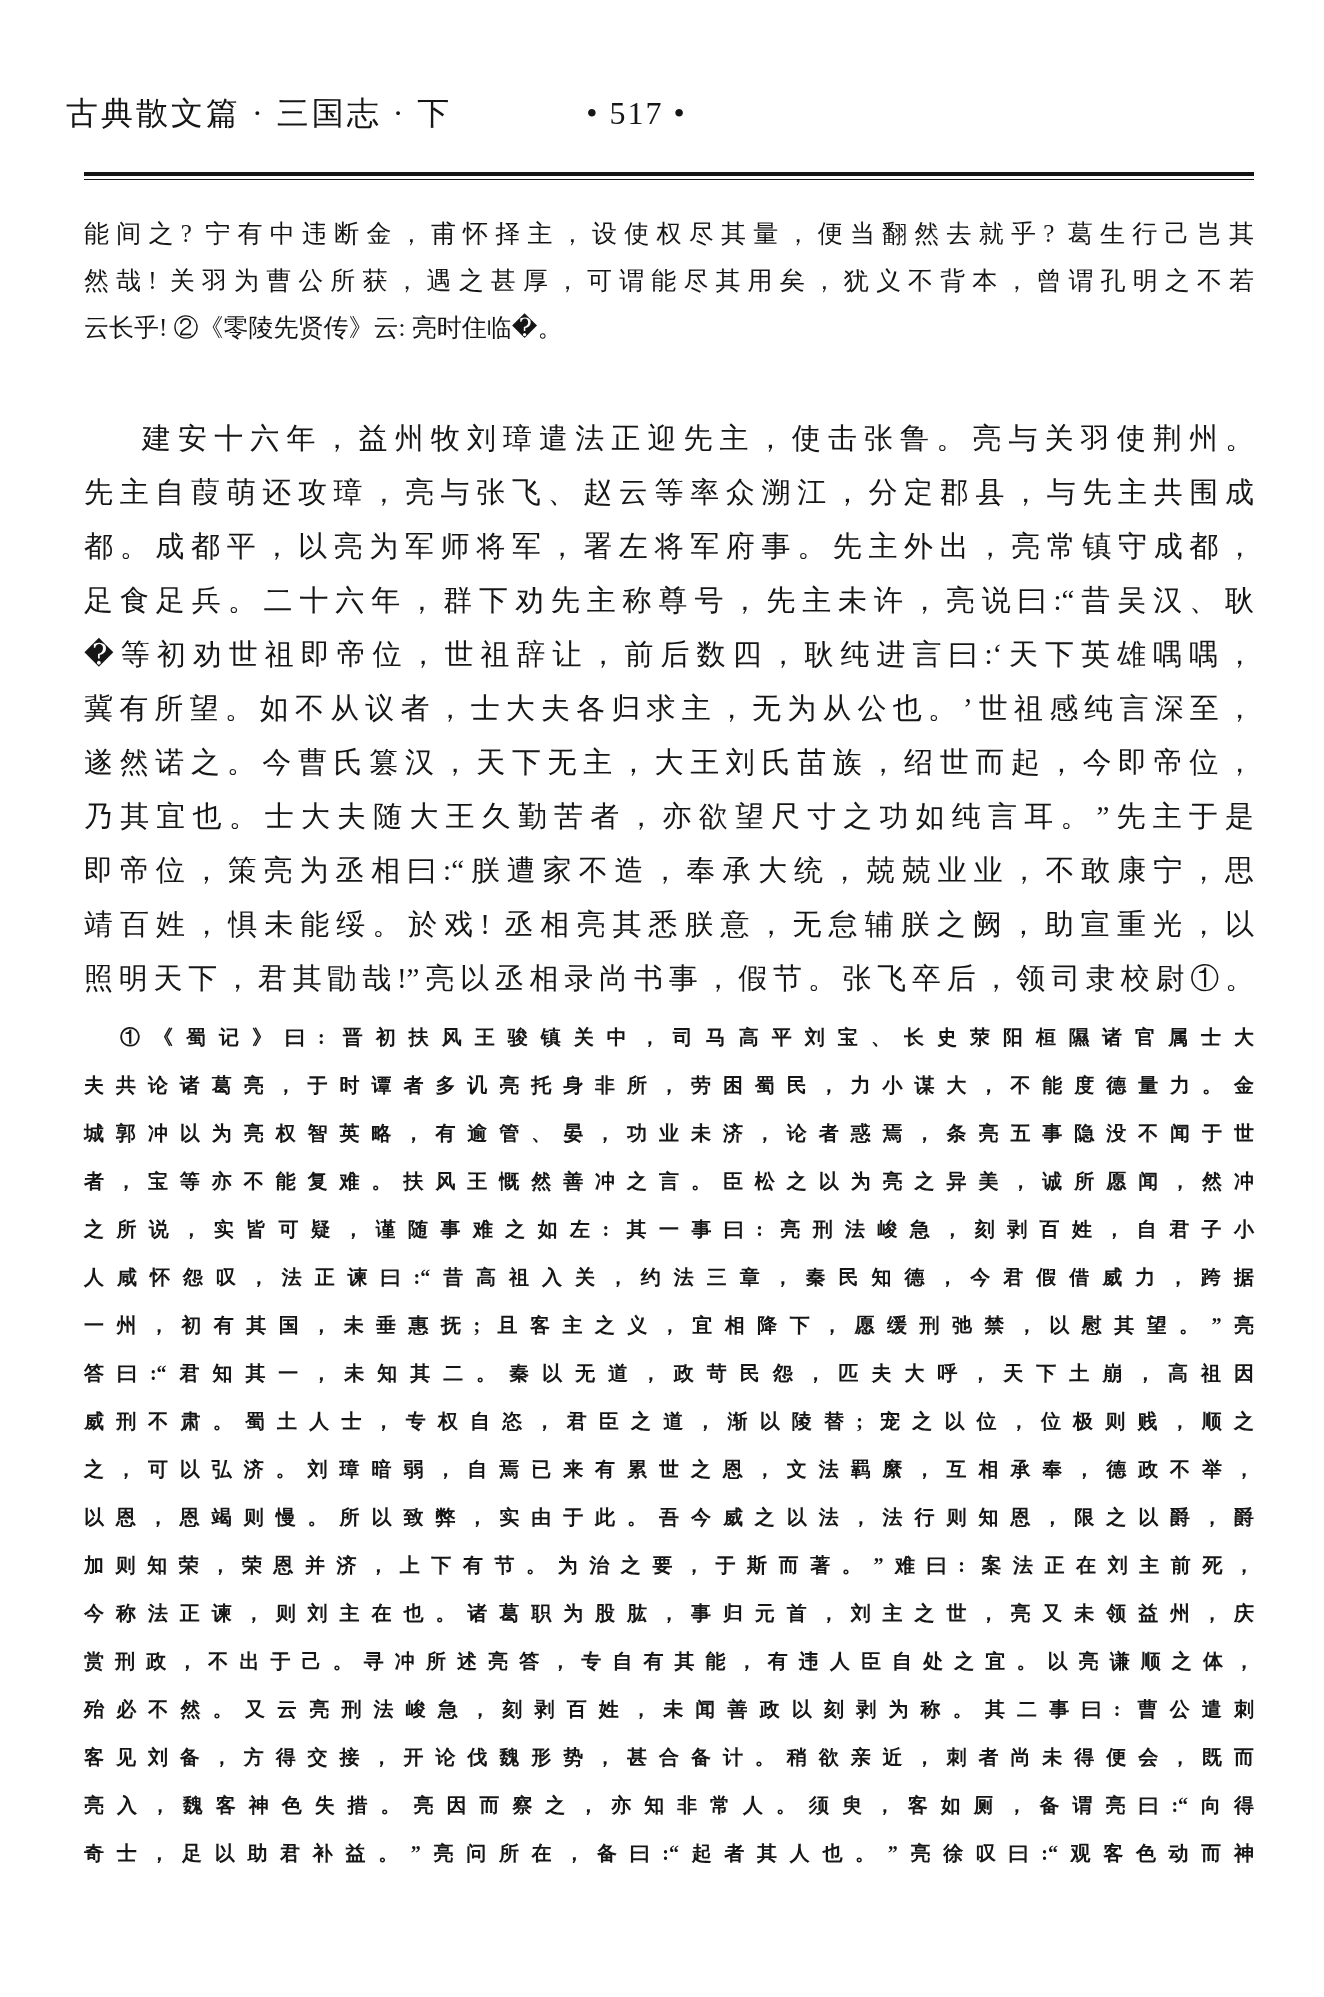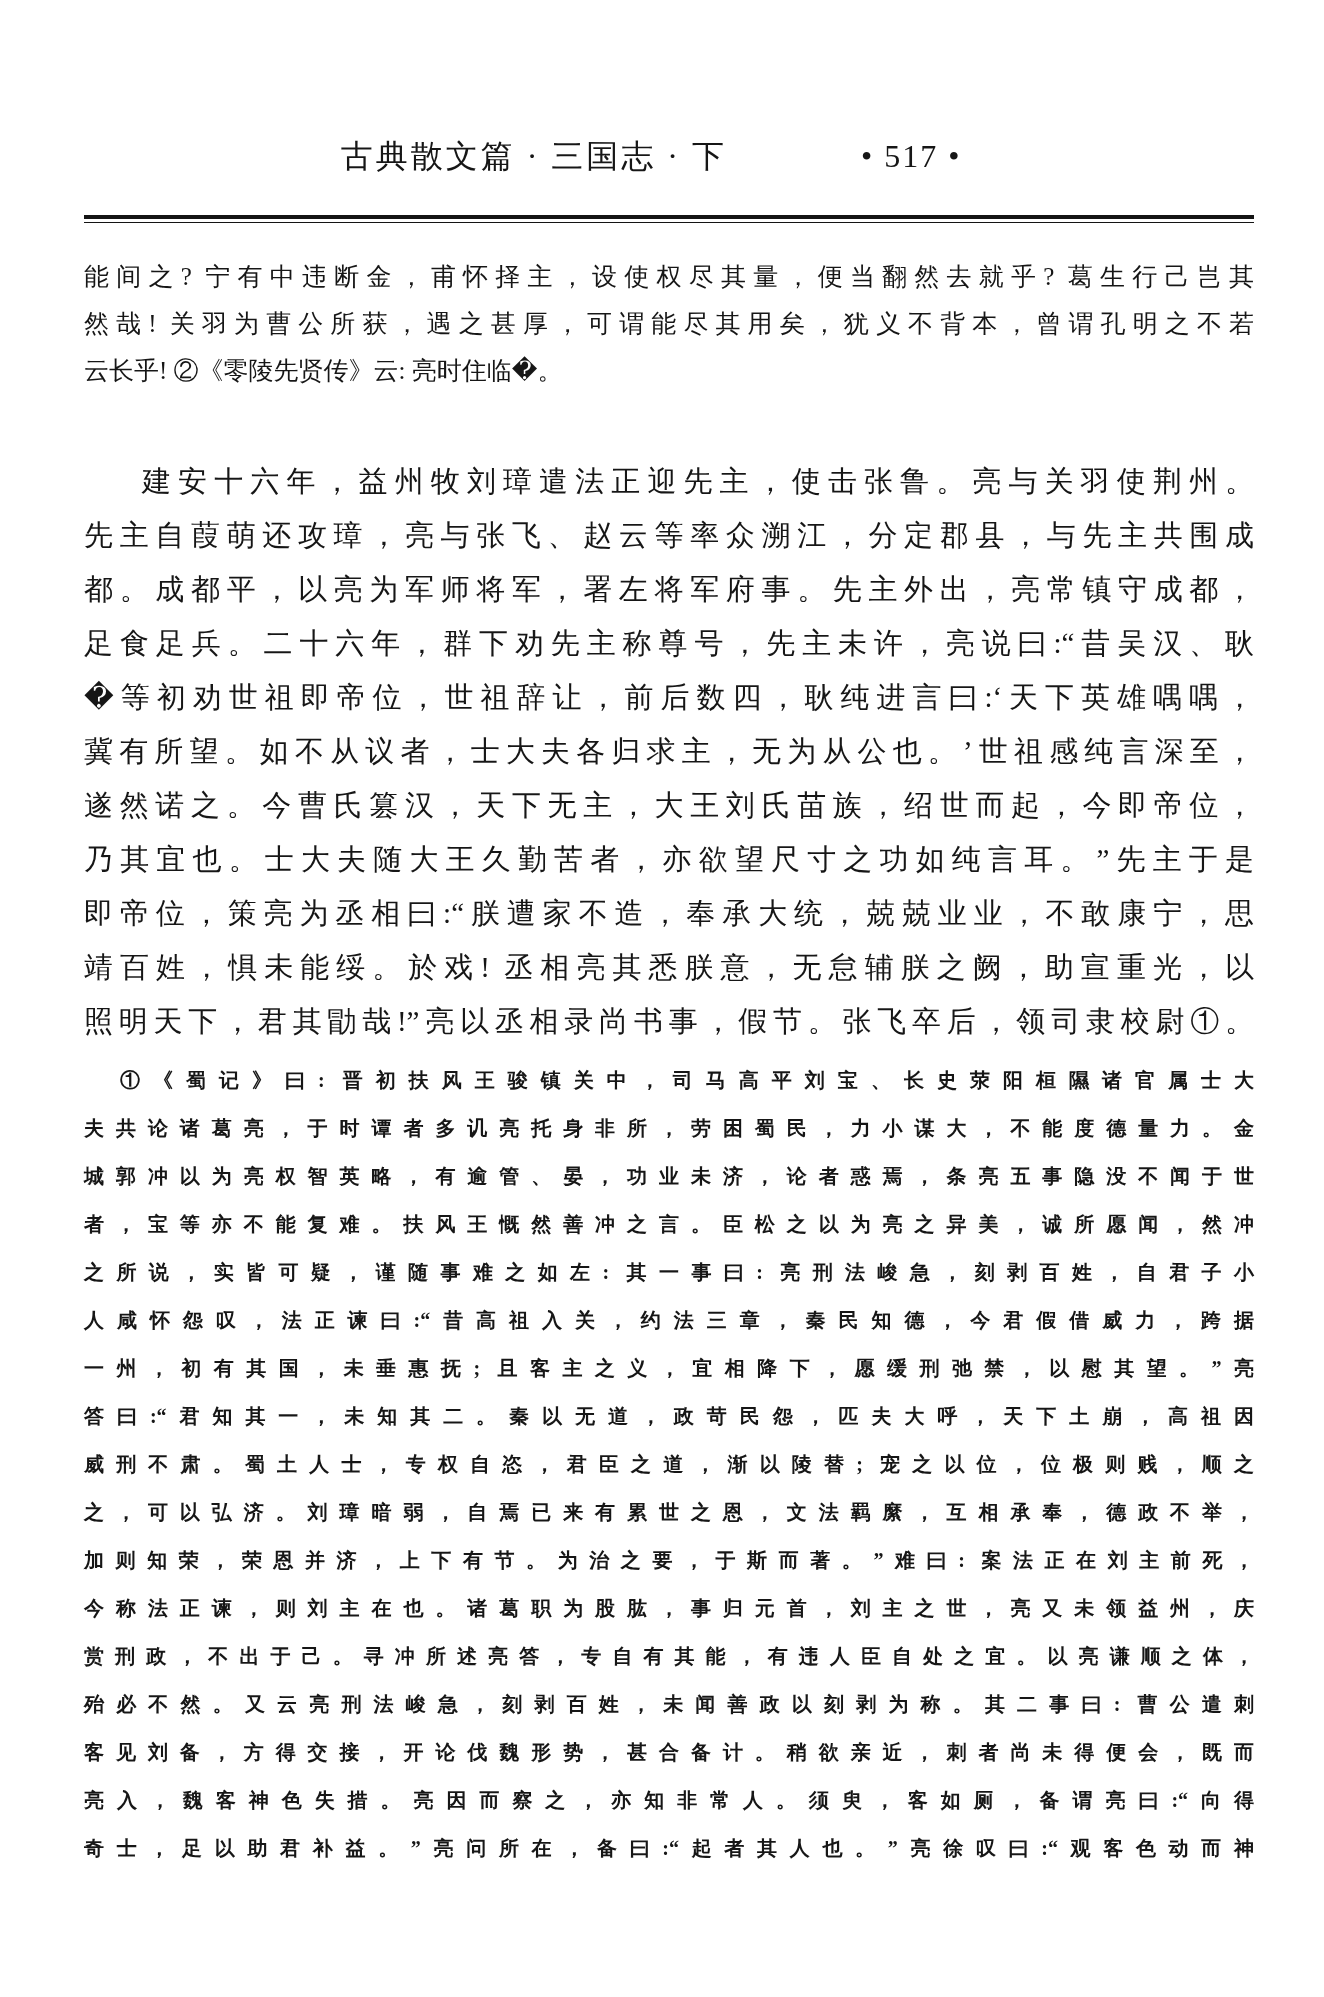--- a/index.html
+++ b/index.html
@@ -9,29 +9,28 @@
     margin:0 auto;
     background:#ffffff;
     box-sizing:border-box;
     padding:92px 70px 0 84px;
     font-family:"Liberation Serif","DejaVu Serif",serif;
     color:#161616;
     overflow:hidden;
   }
   .running-head {
     display:flex;
-    justify-content:center;
+    justify-content:flex-start;
     align-items:baseline;
     gap:134px;
     position:relative;
     left:-18px;
     font-size:32px;
     letter-spacing:3px;
     white-space:nowrap;
-    margin-top:43px;
   }
   .running-head .folio { letter-spacing:2px; }
   .head-rule { margin-top:36px; }
   .head-rule .thick { height:4px; background:#141414; }
   .head-rule .thin  { height:1px; background:#141414; margin-top:3px; }
 
   .block .line {
     text-align:justify;
     text-align-last:justify;
     white-space:normal;
@@ -97,20 +96,21 @@
       <div class="line">①《蜀记》曰: 晋初扶风王骏镇关中，司马高平刘宝、长史荥阳桓隰诸官属士大</div>
       <div class="line">夫共论诸葛亮，于时谭者多讥亮托身非所，劳困蜀民，力小谋大，不能度德量力。金</div>
       <div class="line">城郭冲以为亮权智英略，有逾管、晏，功业未济，论者惑焉，条亮五事隐没不闻于世</div>
       <div class="line">者，宝等亦不能复难。扶风王慨然善冲之言。臣松之以为亮之异美，诚所愿闻，然冲</div>
       <div class="line">之所说，实皆可疑，谨随事难之如左: 其一事曰: 亮刑法峻急，刻剥百姓，自君子小</div>
       <div class="line">人咸怀怨叹，法正谏曰:“昔高祖入关，约法三章，秦民知德，今君假借威力，跨据</div>
       <div class="line">一州，初有其国，未垂惠抚; 且客主之义，宜相降下，愿缓刑弛禁，以慰其望。”亮</div>
       <div class="line">答曰:“君知其一，未知其二。秦以无道，政苛民怨，匹夫大呼，天下土崩，高祖因</div>
       <div class="line">威刑不肃。蜀土人士，专权自恣，君臣之道，渐以陵替; 宠之以位，位极则贱，顺之</div>
       <div class="line">之，可以弘济。刘璋暗弱，自焉已来有累世之恩，文法羁縻，互相承奉，德政不举，</div>
+      <div class="line">以恩，恩竭则慢。所以致弊，实由于此。吾今威之以法，法行则知恩，限之以爵，爵</div>
       <div class="line">加则知荣，荣恩并济，上下有节。为治之要，于斯而著。”难曰: 案法正在刘主前死，</div>
       <div class="line">今称法正谏，则刘主在也。诸葛职为股肱，事归元首，刘主之世，亮又未领益州，庆</div>
       <div class="line">赏刑政，不出于己。寻冲所述亮答，专自有其能，有违人臣自处之宜。以亮谦顺之体，</div>
       <div class="line">殆必不然。又云亮刑法峻急，刻剥百姓，未闻善政以刻剥为称。其二事曰: 曹公遣刺</div>
       <div class="line">客见刘备，方得交接，开论伐魏形势，甚合备计。稍欲亲近，刺者尚未得便会，既而</div>
       <div class="line">亮入，魏客神色失措。亮因而察之，亦知非常人。须臾，客如厕，备谓亮曰:“向得</div>
       <div class="line">奇士，足以助君补益。”亮问所在，备曰:“起者其人也。”亮徐叹曰:“观客色动而神</div>
     </section>
 
 </div>

